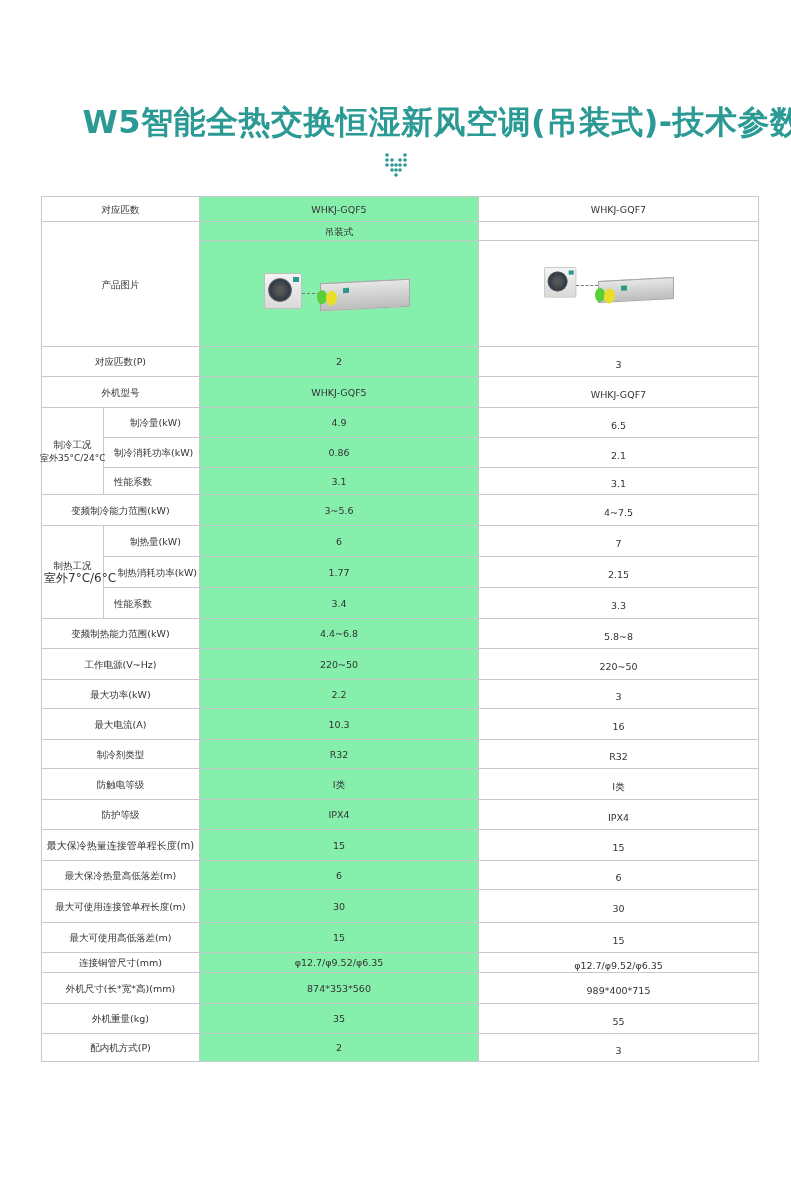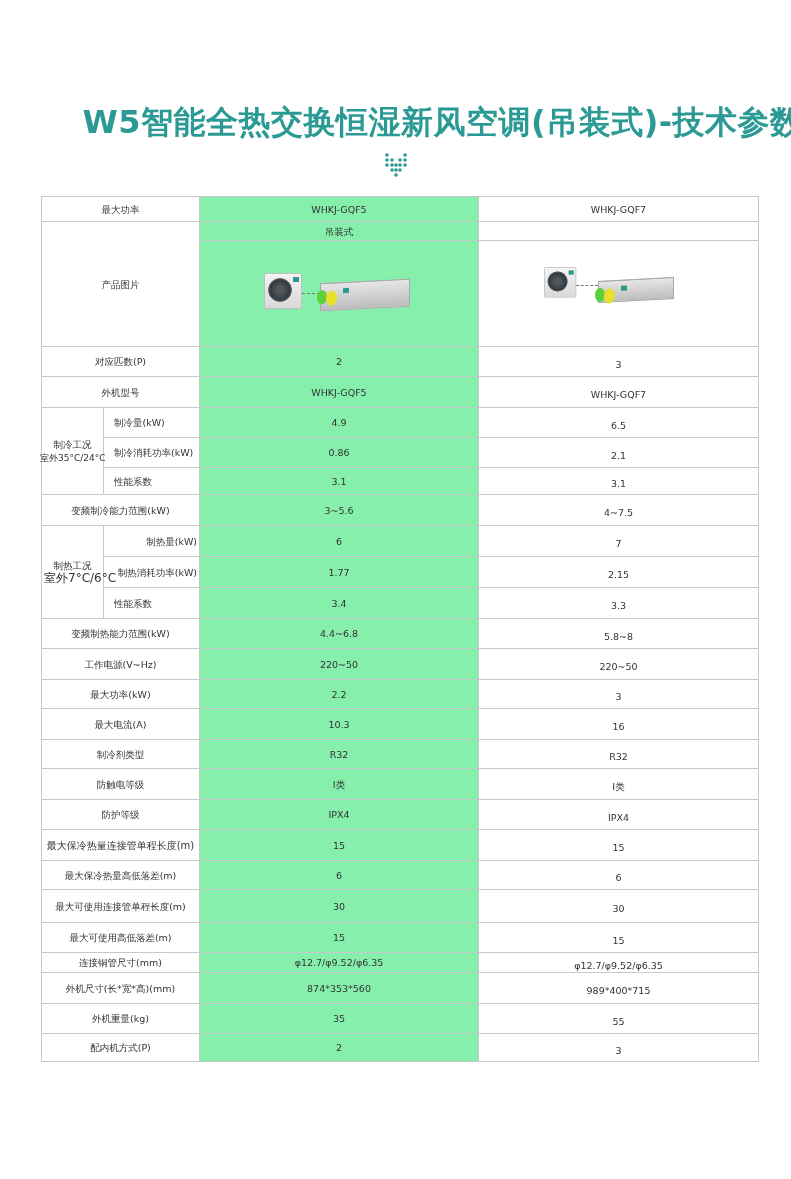--- a/index.html
+++ b/index.html
@@ -50,21 +50,21 @@
 
 <table class="spec">
   <colgroup>
     <col style="width:62px">
       <col style="width:96px">
       <col style="width:279px">
       <col style="width:280px">
   </colgroup>
   <tbody>
       <tr style="height:25px">
-    <td colspan="2">最大功率</td>
+    <td colspan="2">对应匹数</td>
     <td class="hl">WHKJ-GQF5</td>
     <td>WHKJ-GQF7</td>
   </tr>
   <tr style="height:19px">
     <td colspan="2" rowspan="2">产品图片</td>
     <td class="hl">吊装式</td>
     <td></td>
   </tr>
   <tr style="height:106px">
     <td class="hl">
@@ -106,21 +106,21 @@
     <td colspan="2">外机型号</td>
     <td class="hl">WHKJ-GQF5</td>
     <td class="val2">WHKJ-GQF7</td>
   </tr>
 
   <tr style="height:30px">
     <td rowspan="3">
       <span>制冷工况</span><br>
       <span style="font-size:9px;margin-left:-4px;white-space:nowrap">室外35°C/24°C</span>
     </td>
-    <td style="text-align:left;padding-left:10px">制冷量(kW)</td>
+    <td style="text-align:center;padding-left:10px">制冷量(kW)</td>
     <td class="hl">4.9</td>
     <td class="val2">6.5</td>
   </tr>
   <tr style="height:30px">
     <td style="text-align:left;padding-left:10px">制冷消耗功率(kW)</td>
     <td class="hl">0.86</td>
     <td class="val2">2.1</td>
   </tr>
   <tr style="height:27px">
     <td style="text-align:left;padding-left:10px">性能系数</td>
@@ -132,21 +132,21 @@
     <td colspan="2">变频制冷能力范围(kW)</td>
     <td class="hl">3~5.6</td>
     <td class="val2">4~7.5</td>
   </tr>
 
   <tr style="height:31px">
     <td rowspan="3">
       <span>制热工况</span><br>
       <span style="font-size:12px;white-space:nowrap">室外7°C/6°C</span>
     </td>
-    <td style="text-align:right;padding-left:10px">制热量(kW)</td>
+    <td style="text-align:center;padding-left:10px">制热量(kW)</td>
     <td class="hl">6</td>
     <td class="val2">7</td>
   </tr>
   <tr style="height:31px">
     <td style="text-align:right;padding-left:10px">制热消耗功率(kW)</td>
     <td class="hl">1.77</td>
     <td class="val2">2.15</td>
   </tr>
   <tr style="height:31px">
     <td style="text-align:left;padding-left:10px">性能系数</td>

